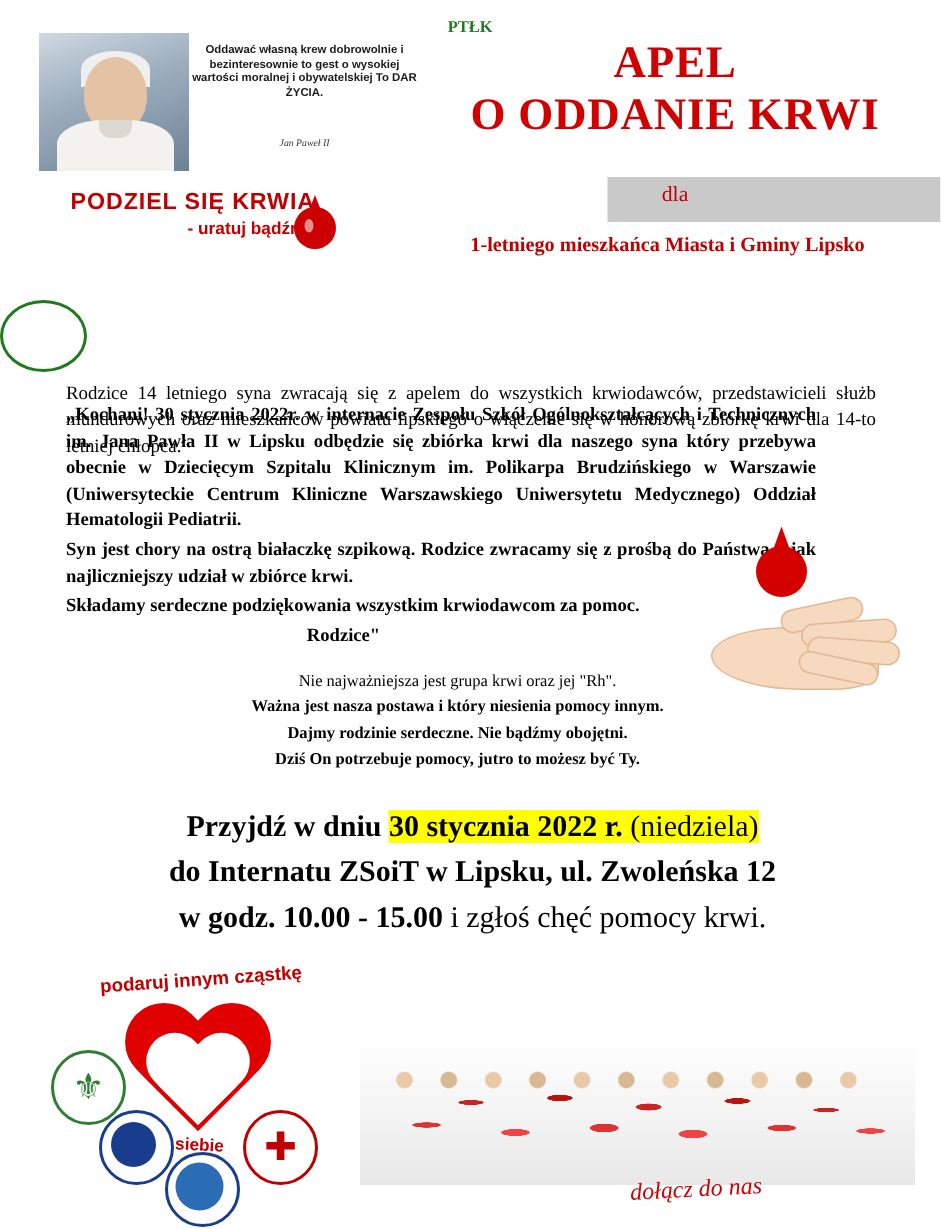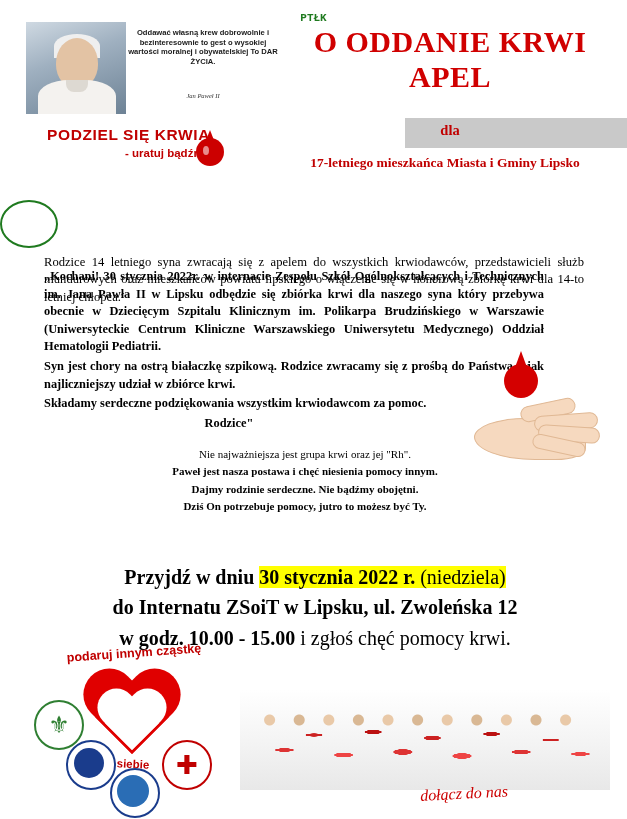--- a/index.html
+++ b/index.html
@@ -170,21 +170,21 @@
     background: #c9c9c9;
   }
   .dla {
     position: absolute;
     left: 290px;
     top: 122px;
     width: 320px;
     text-align: center;
     color: #c00000;
     font-family: "Liberation Serif", serif;
-    font-weight: bold;
+    font-weight: normal;
     font-size: 14.5px;
   }
   .subtitle {
     position: absolute;
     left: 275px;
     top: 154px;
     width: 340px;
     text-align: center;
     color: #c00000;
     font-family: "Liberation Serif", serif;
@@ -238,21 +238,20 @@
   .when {
     position: absolute;
     left: 40px;
     top: 536px;
     width: 550px;
     text-align: center;
     font-family: "Liberation Serif", serif;
     font-size: 20px;
     font-weight: bold;
     line-height: 1.52;
-    margin-top: 26px;
   }
   .when .hl {
     background: #ffff00;
   }
   .when .reg { font-weight: normal; }
 
   
   .hand-wrap {
     position: absolute;
     left: 468px;
@@ -416,21 +415,21 @@
     left: 190px; top: 698px;
     width: 54px; height: 44px;
     border-radius: 50%;
     border: 2px solid #1f7a1f;
     background: #ffffff;
   }
   .badge-ptk .txt {
     position: absolute;
     left: 0; right: 0; top: 12px;
     text-align: center;
-    font-family: Liberation Mono, monospace;
+    font-family: Liberation Serif, serif;
     font-size: 11px;
     font-weight: bold;
     color: #1f7a1f;
   }
 
   
   .crowd {
     position: absolute;
     left: 240px;
     top: 690px;
@@ -500,27 +499,27 @@
       <div class="line2">- uratuj bądźmy</div>
     </div>
 
     <div class="drop">
       <div class="tip"></div>
       <div class="d"></div>
       <div class="gloss"></div>
     </div>
 
     <div class="title-main">
+      <div>APEL</div>
       <div>O ODDANIE KRWI</div>
-      <div>APEL</div>
     </div>
 
     <div class="grey-bar"></div>
     <div class="dla">dla</div>
-    <div class="subtitle">17-letniego mieszkańca Miasta i Gminy Lipsko</div>
+    <div class="subtitle">1-letniego mieszkańca Miasta i Gminy Lipsko</div>
   </div>
 
   <div class="para1">Rodzice 14 letniego syna zwracają się z apelem do wszystkich krwiodawców, przedstawicieli służb mundurowych oraz mieszkańców powiatu lipskiego o włączenie się w honorową zbiórkę krwi dla 14-to letniej chłopca.</div>
 
   <div class="letter">
     <p>„Kochani! 30 stycznia 2022r. w internacie Zespołu Szkół Ogólnokształcących i Technicznych im. Jana Pawła II w Lipsku odbędzie się zbiórka krwi dla naszego syna który przebywa obecnie w Dziecięcym Szpitalu Klinicznym im. Polikarpa Brudzińskiego w Warszawie (Uniwersyteckie Centrum Kliniczne Warszawskiego Uniwersytetu Medycznego) Oddział Hematologii Pediatrii.</p>
     <p>Syn jest chory na ostrą białaczkę szpikową. Rodzice zwracamy się z prośbą do Państwa o jak najliczniejszy udział w zbiórce krwi.</p>
     <p>Składamy serdeczne podziękowania wszystkim krwiodawcom za pomoc.</p>
     <p class="sig">Rodzice"</p>
   </div>
@@ -534,21 +533,21 @@
       <div class="palm"></div>
       <div class="f1"></div>
       <div class="f2"></div>
       <div class="f3"></div>
       <div class="f4"></div>
     </div>
   </div>
 
   <div class="appeal">
     <div>Nie najważniejsza jest grupa krwi oraz jej "Rh".</div>
-    <div class="b">Paweł jest nasza postawa i chęć niesienia pomocy innym.</div>
+    <div class="b">Ważna jest nasza postawa i który niesienia pomocy innym.</div>
     <div class="b">Dajmy rodzinie serdeczne. Nie  bądźmy obojętni.</div>
     <div class="b">Dziś On potrzebuje pomocy, jutro to możesz być Ty.</div>
   </div>
 
   <div class="when">
     <div>
       <span>Przyjdź w dniu </span><span class="hl">30 stycznia 2022 r.</span><span class="hl reg"> (niedziela)</span>
     </div>
     <div>do Internatu ZSoiT w Lipsku, ul. Zwoleńska 12</div>
     <div>

